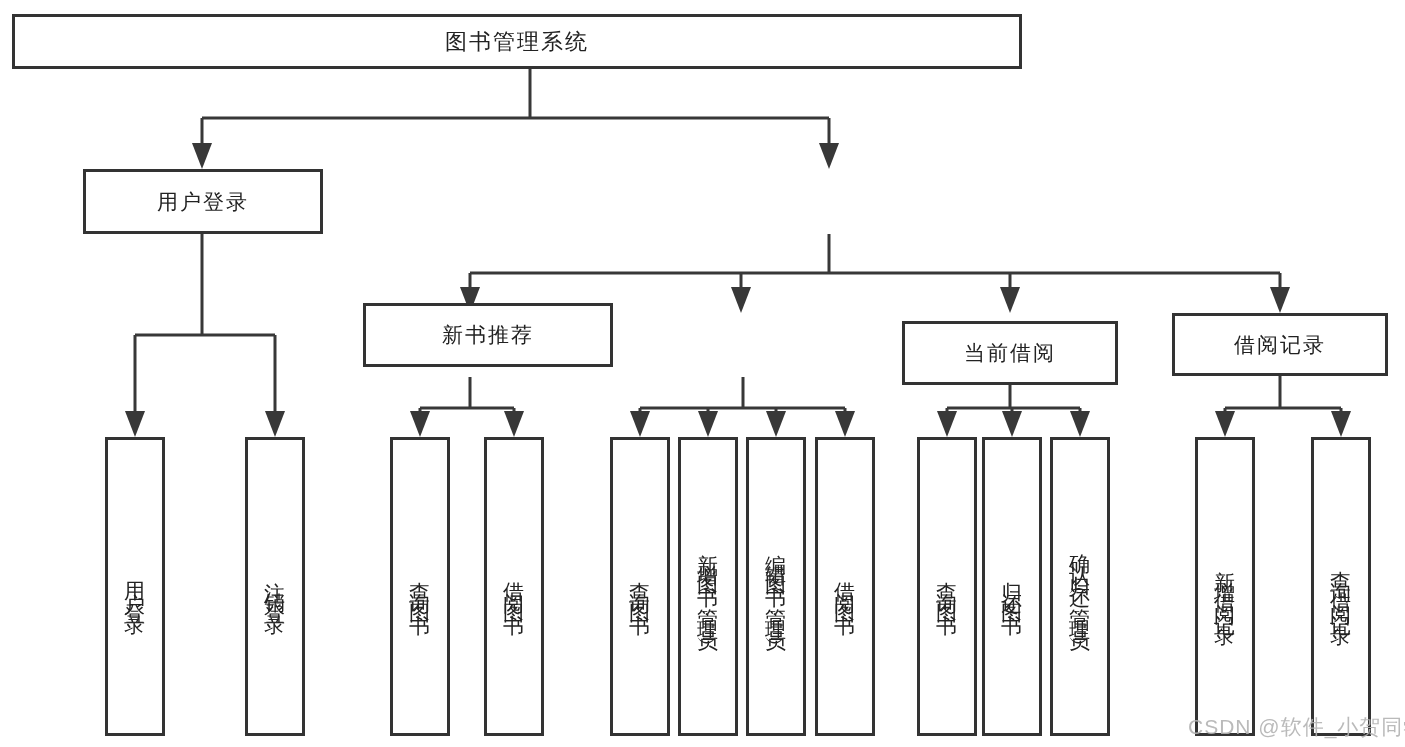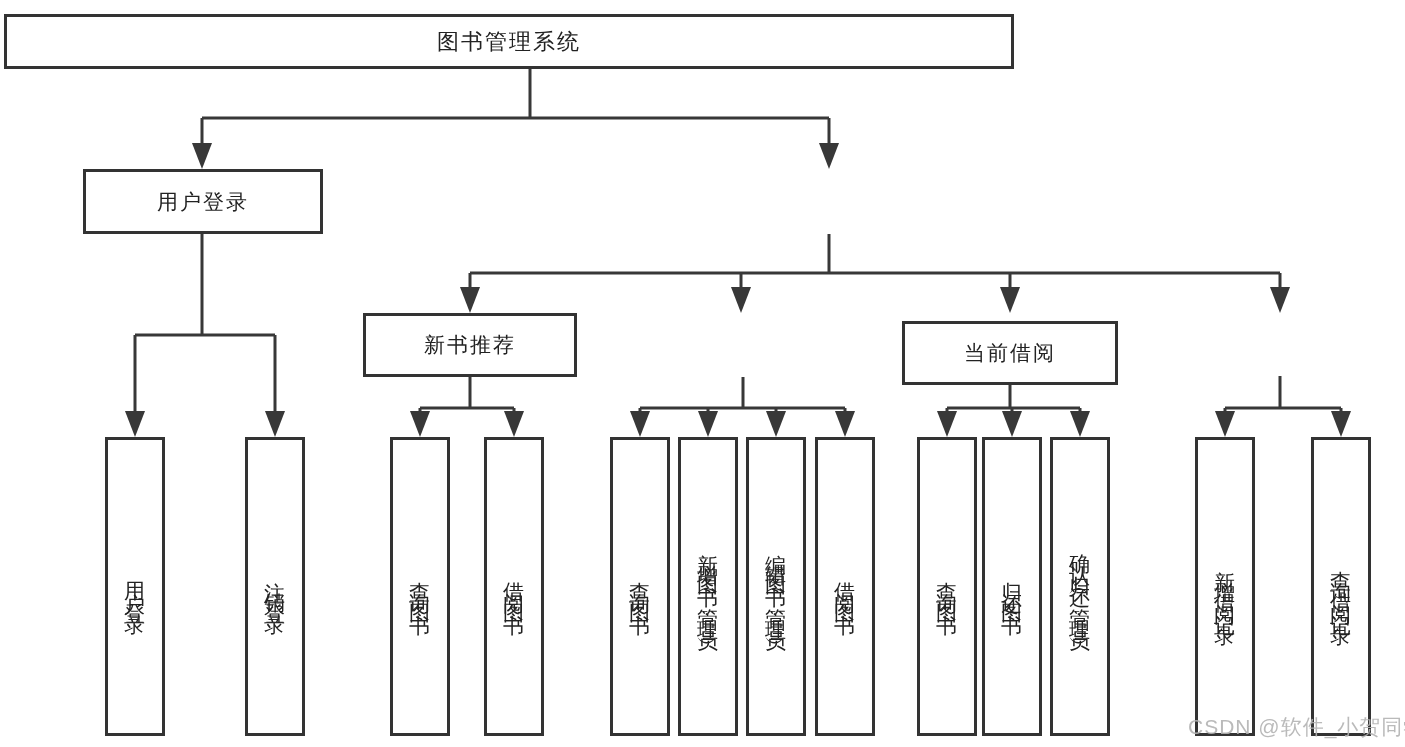--- a/index.html
+++ b/index.html
@@ -53,33 +53,36 @@
       <polygon points="698,411 718,411 708,437" fill="#383838"></polygon>
       <polygon points="766,411 786,411 776,437" fill="#383838"></polygon>
       <polygon points="835,411 855,411 845,437" fill="#383838"></polygon>
       <polygon points="937,411 957,411 947,437" fill="#383838"></polygon>
       <polygon points="1002,411 1022,411 1012,437" fill="#383838"></polygon>
       <polygon points="1070,411 1090,411 1080,437" fill="#383838"></polygon>
       <polygon points="1215,411 1235,411 1225,437" fill="#383838"></polygon>
       <polygon points="1331,411 1351,411 1341,437" fill="#383838"></polygon>
     </svg>
 
-  <div class="node root" style="left:4px;top:14px;width:1010px;height:55px;">
+  <div class="node root" style="left:12px;top:14px;width:1010px;height:55px;">
     <span>图书管理系统</span>
   </div>
 
   <div class="node" style="left:83px;top:169px;width:240px;height:65px;">
     <span>用户登录</span>
   </div>
 
-  <div class="node" style="left:363px;top:313px;width:214px;height:64px;">
+  <div class="node" style="left:363px;top:303px;width:250px;height:64px;">
     <span>新书推荐</span>
   </div>
   <div class="node" style="left:902px;top:313px;width:216px;height:64px;margin-top:8px;">
     <span>当前借阅</span>
+  </div>
+  <div class="node" style="left:1172px;top:313px;width:216px;height:63px;">
+    <span>借阅记录</span>
   </div>
 
   <div class="node leaf" style="left:105px;top:437px;width:60px;height:299px;">
     <span>用户登录</span>
   </div>
   <div class="node leaf" style="left:245px;top:437px;width:60px;height:299px;">
     <span>注销登录</span>
   </div>
   <div class="node leaf" style="left:390px;top:437px;width:60px;height:299px;">
     <span>查询图书</span>

